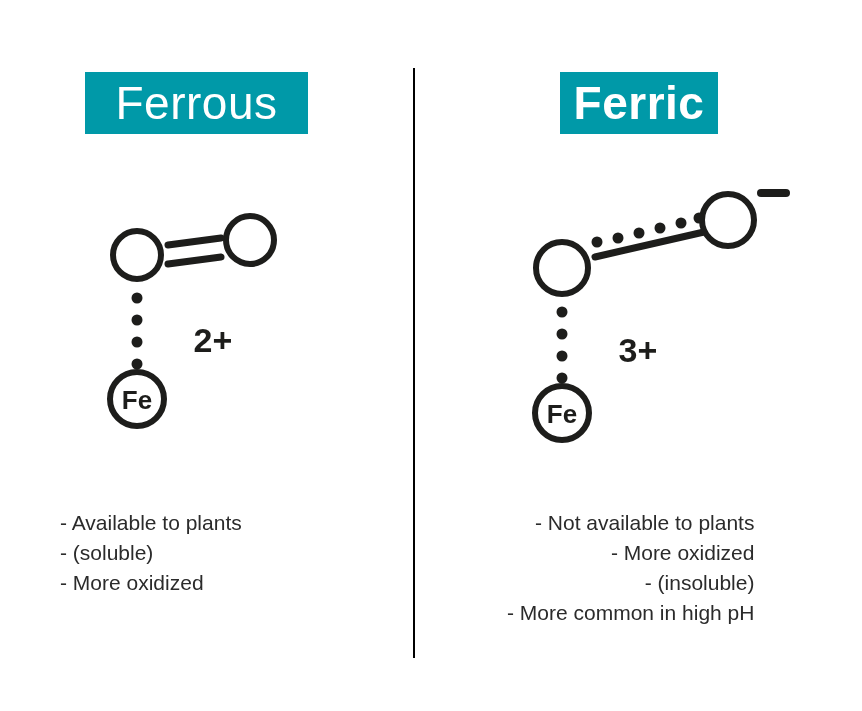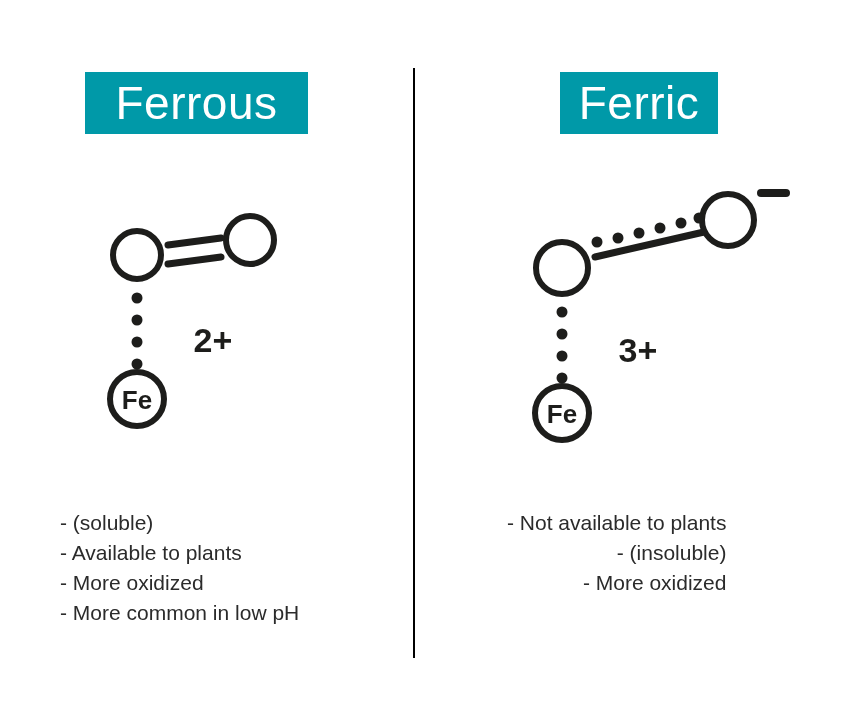--- a/index.html
+++ b/index.html
@@ -116,21 +116,21 @@
 </style>
 </head>
 <body>
 
 <div id="page">
 
   <div class="title-chip" id="chip-ferrous" style="background:#0099a8;">
     <span>Ferrous</span>
   </div>
 
-  <div class="title-chip" id="chip-ferric" style="background:#0099a8;">
+  <div class="title-chip" id="chip-ferric" style="background:#0099a8;font-weight:bold;">
     <span>Ferric</span>
   </div>
 
   <div id="divider"></div>
 
   <div class="diagram" id="diagram-ferrous">
     <svg width="260" height="270" viewBox="0 0 260 270">
 
       <circle class="atom-circle" cx="57" cy="75" r="24"></circle>
 
@@ -175,25 +175,25 @@
       <circle class="lone-dot" cx="57" cy="203" r="5.5"></circle>
 
       <circle class="atom-circle" cx="57" cy="238" r="27"></circle>
       <text class="fe-label" x="57" y="239">Fe</text>
 
       <text class="charge-label" x="133" y="175">3+</text>
     </svg>
   </div>
 
   <div class="bullet-list" id="list-ferrous">
+    <span class="bullet-item">- Available to plants</span>
     <span class="bullet-item">- (soluble)</span>
-    <span class="bullet-item">- Available to plants</span>
     <span class="bullet-item">- More oxidized</span>
-    <span class="bullet-item">- More common in low pH</span>
   </div>
 
   <div class="bullet-list" id="list-ferric">
     <span class="bullet-item">- Not available to plants</span>
+    <span class="bullet-item">- More oxidized</span>
     <span class="bullet-item">- (insoluble)</span>
-    <span class="bullet-item">- More oxidized</span>
+    <span class="bullet-item">- More common in high pH</span>
   </div>
 
 </div>
 
 </body></html>

